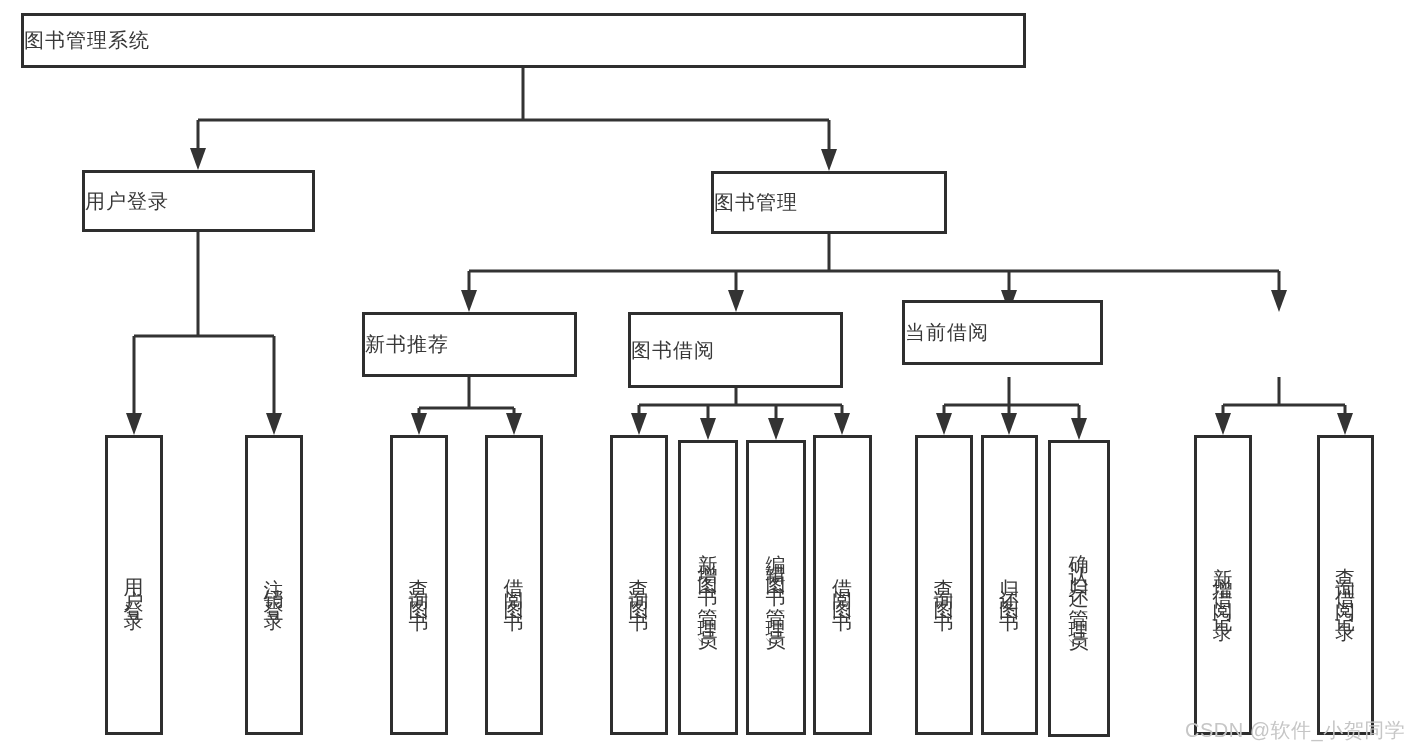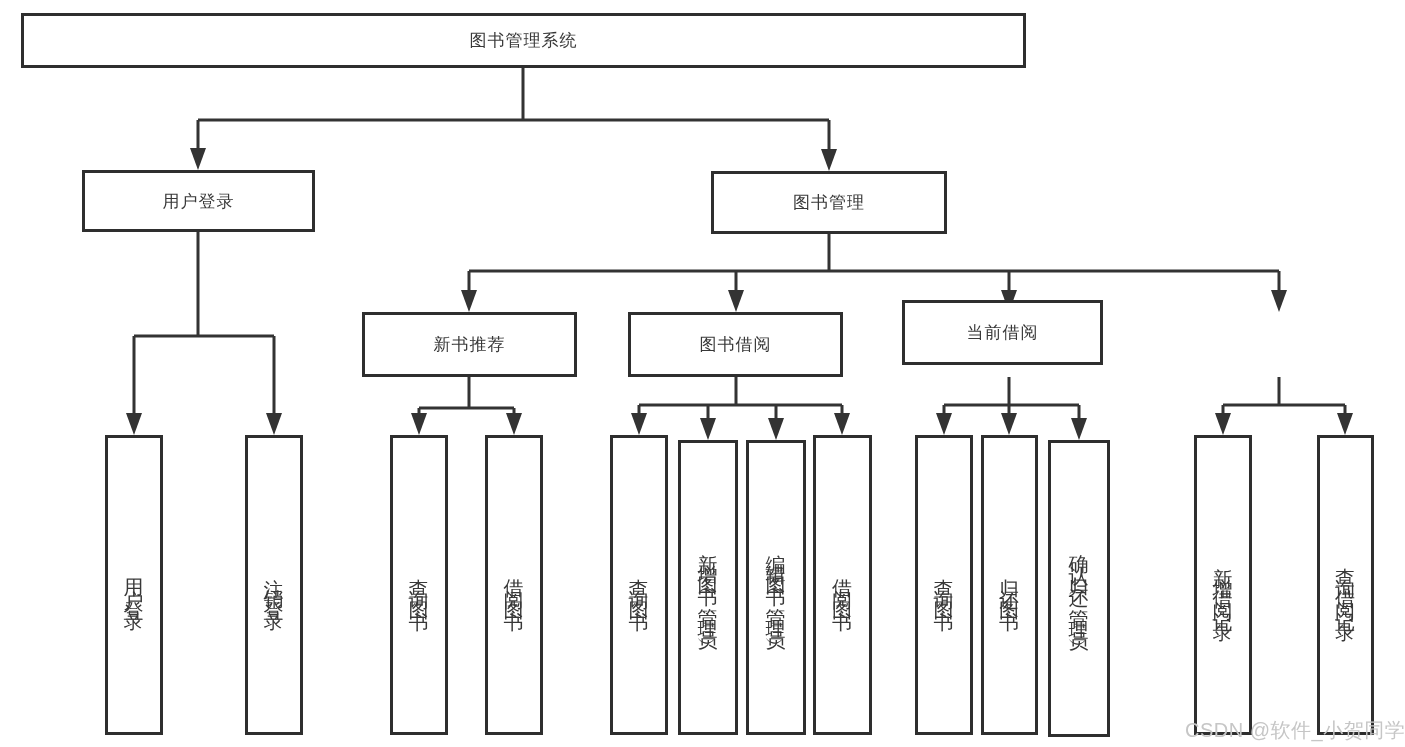--- a/index.html
+++ b/index.html
@@ -27,23 +27,22 @@
   }
   #connectors path{stroke:var(--line);stroke-width:3;fill:none;}
   #connectors polygon{fill:var(--line);stroke:none;}
   .hbox{
     position:absolute;
     box-sizing:border-box;
     border:3px solid var(--border);
     background:#fff;
     display:flex;
     align-items:center;
-    justify-content:center;
     color:var(--text);
-    font-size:17px;
+    font-size:20px;
     letter-spacing:1px;
     z-index:1;
   }
   .vbox{
     position:absolute;
     box-sizing:border-box;
     border:3px solid var(--border);
     background:#fff;
     display:flex;
     align-items:center;
@@ -127,21 +126,21 @@
   <div class="hbox" style="left:82px;top:170px;width:233px;height:62px;">
     <span>用户登录</span>
   </div>
   <div class="hbox" style="left:362px;top:312px;width:215px;height:65px;">
     <span>新书推荐</span>
   </div>
 
   <div class="hbox" style="left:711px;top:171px;width:236px;height:63px;">
     <span>图书管理</span>
   </div>
-  <div class="hbox" style="left:628px;top:312px;width:215px;height:65px;">
+  <div class="hbox" style="left:628px;top:312px;width:215px;height:76px;">
     <span>图书借阅</span>
   </div>
   <div class="hbox" style="left:902px;top:300px;width:201px;height:65px;">
     <span>当前借阅</span>
   </div>
 
   <div class="vbox" style="left:105px;top:435px;width:58px;height:300px;">
     <span class="vtext">用户登录</span>
   </div>
   <div class="vbox" style="left:245px;top:435px;width:58px;height:300px;">

